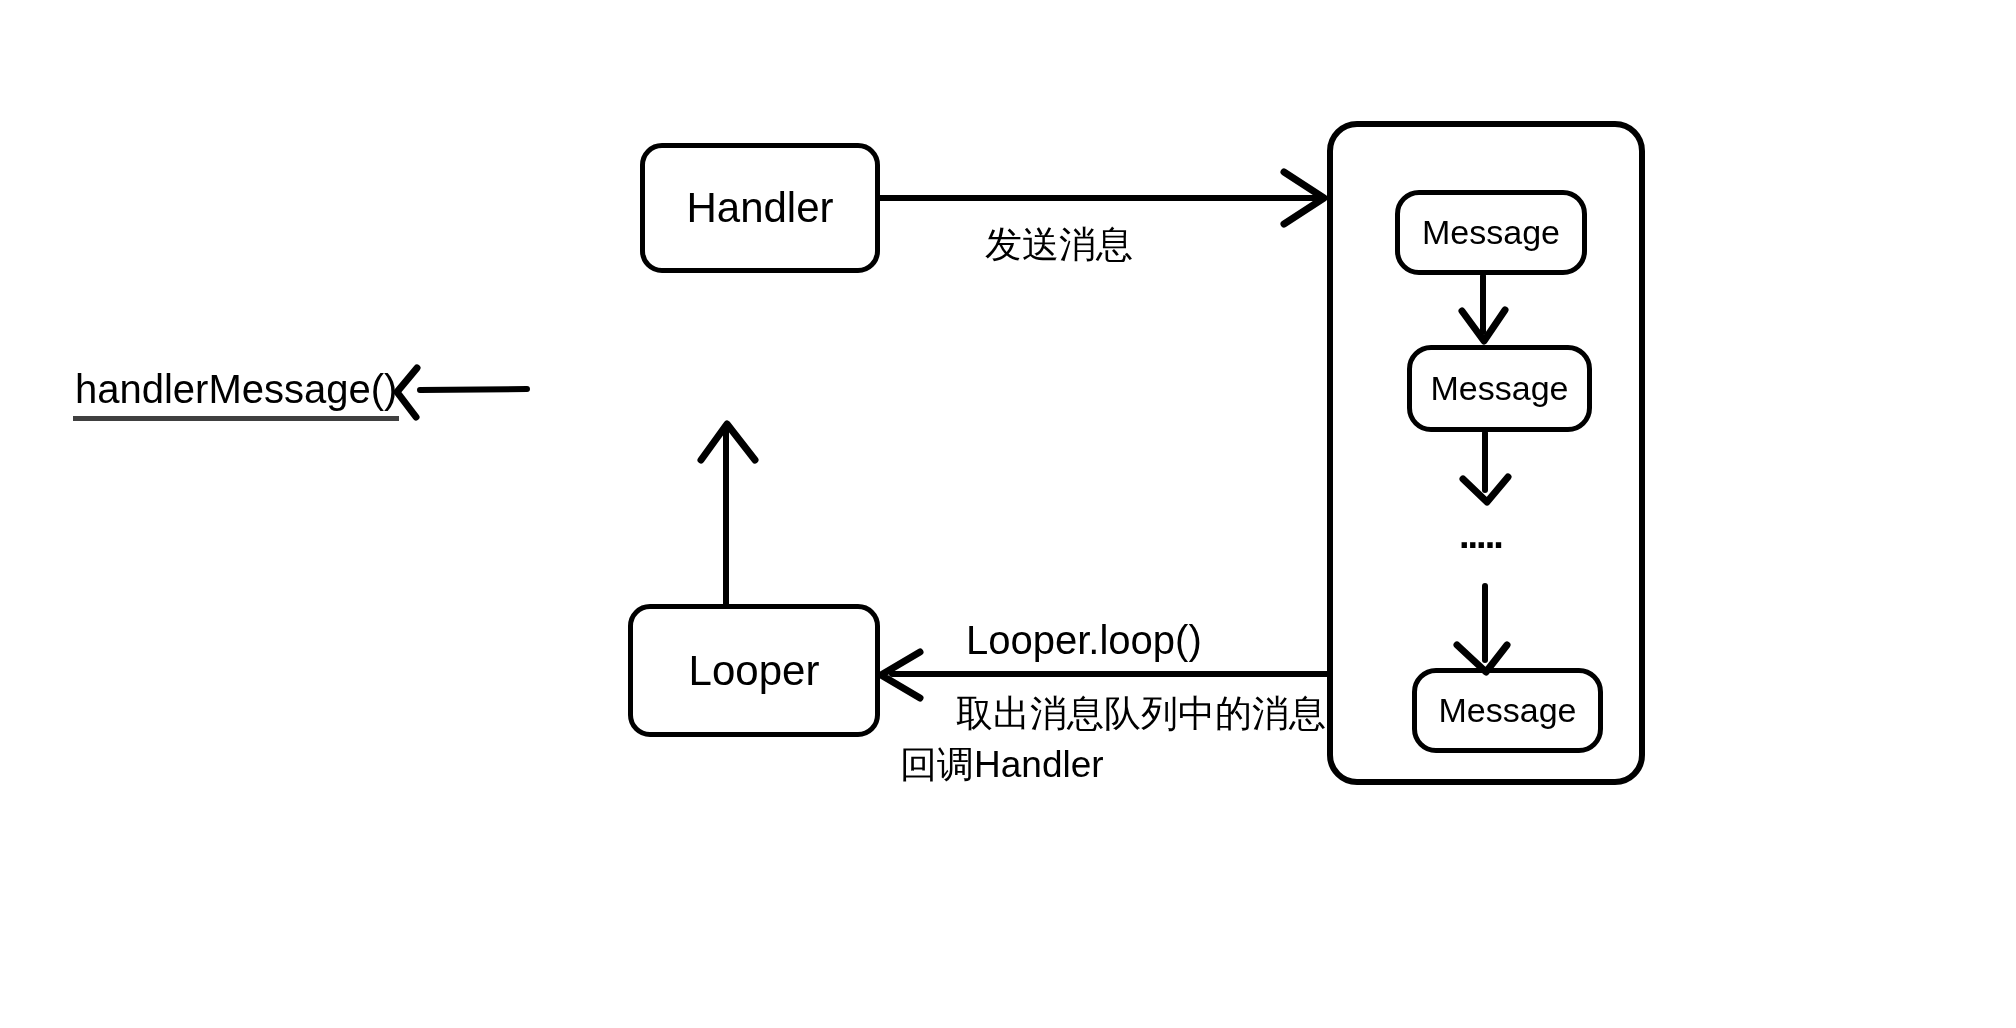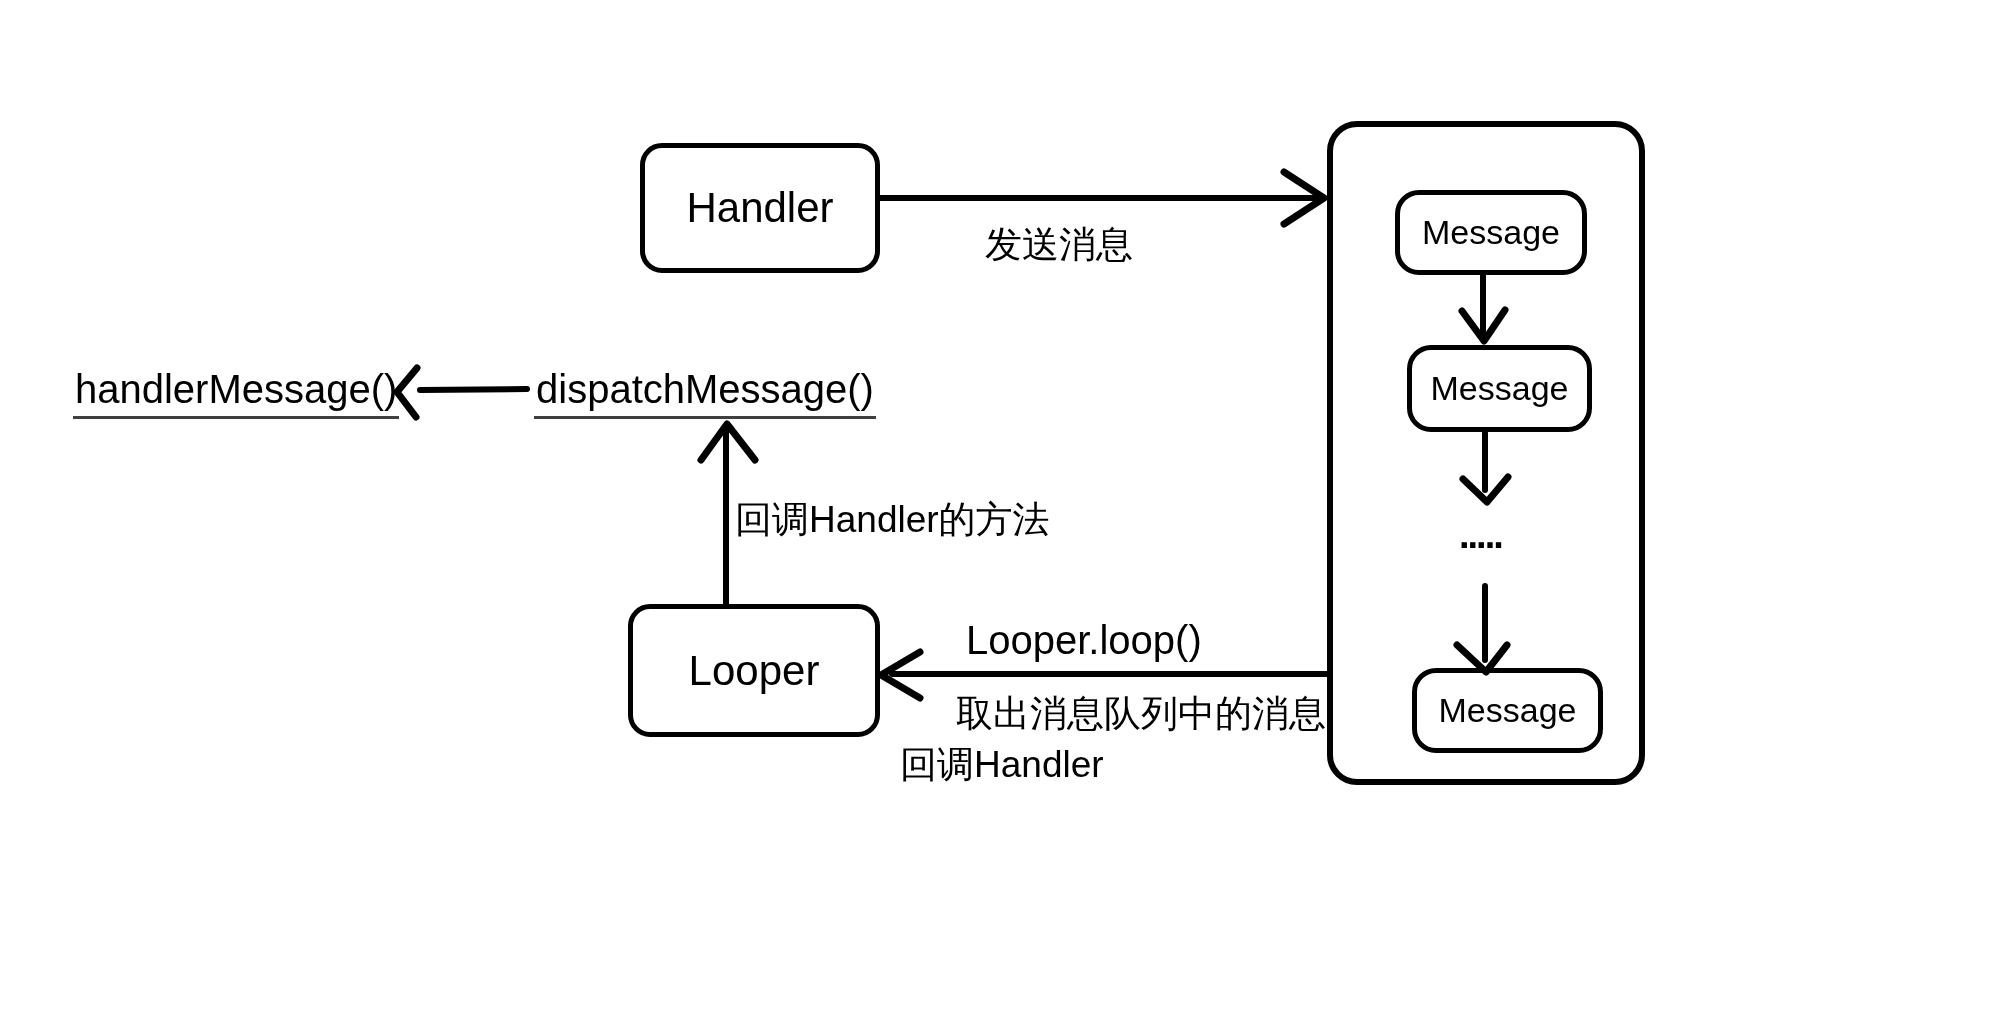--- a/index.html
+++ b/index.html
@@ -37,21 +37,21 @@
   .node.mid { border-radius: 22px; font-size: 42px; }
   .node.small { border-radius: 24px; font-size: 34px; }
   .lbl {
     position: absolute;
     white-space: nowrap;
     line-height: 1;
   }
   .lbl.latin { font-size: 40px; }
   .lbl.cjk { font-size: 37px; }
   .lbl.underlined {
-    border-bottom: 3px solid #404040;
+    border-bottom: 5px solid #404040;
     padding: 0 2px 7px 2px;
   }
   .lbl.dots {
     font-size: 38px;
     letter-spacing: -2px;
     font-weight: bold;
   }
 </style>
 </head>
 <body>
@@ -114,22 +114,20 @@
   </div>
   <div class="node small" style="left:1412px; top:668px; width:191px; height:85px;">
     <span>Message</span>
   </div>
 
   <div class="lbl dots" style="left:1459px; top:516px;">.....</div>
 
   <div class="lbl cjk" style="left:985px; top:226px;">发送消息</div>
 
   <div class="lbl latin underlined" style="left:73px; top:369px;">handlerMessage()</div>
-  <div class="lbl latin underlined" style="left:534px; top:369px;">dispatchMessage()</div>
 
-  <div class="lbl cjk" style="left:735px; top:501px;">回调Handler的方法</div>
 
   <div class="lbl latin" style="left:966px; top:620px;">Looper.loop()</div>
   <div class="lbl cjk" style="left:956px; top:695px;text-align:center;">取出消息队列中的消息</div>
   <div class="lbl cjk" style="left:900px; top:746px;">回调Handler</div>
 
 
 </div>
 
 </body></html>

